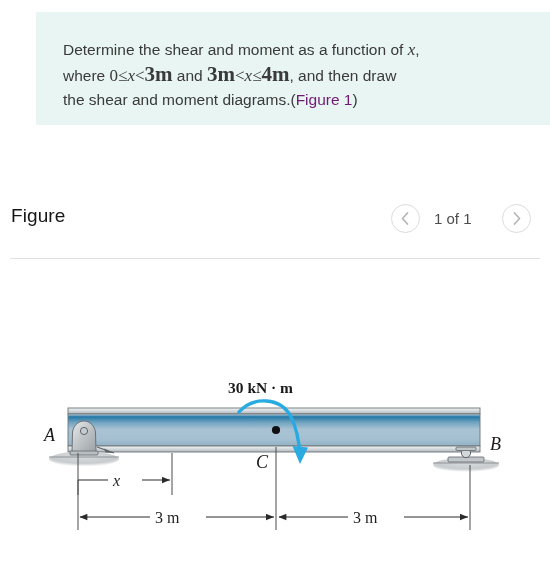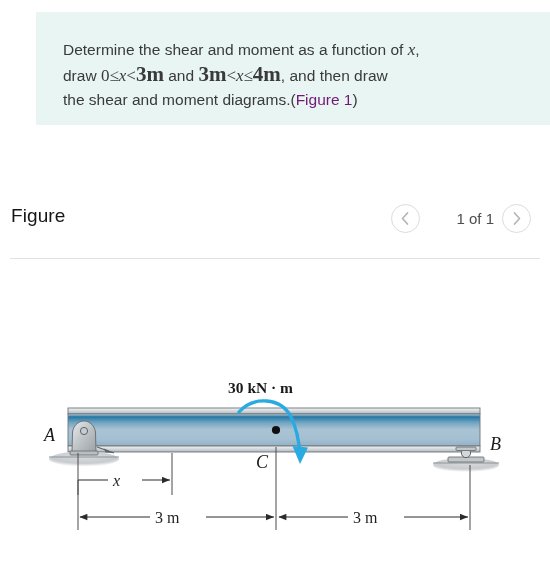--- a/index.html
+++ b/index.html
@@ -90,21 +90,21 @@
     background: #ffffff;
   }
   #nav-prev { left: 391px; }
   #nav-next { left: 502px; }
   .nav-circle svg { display: block; }
   #figure-counter {
     position: absolute;
     left: 434px;
     top: 17px;
     width: 60px;
-    text-align: right;
+    text-align: left;
     font-size: 15px;
     color: #4d4d4d;
   }
   #header-rule {
     position: absolute;
     left: 10px;
     top: 258px;
     width: 530px;
     height: 1px;
     background: #e2e2e2;
@@ -141,21 +141,21 @@
     font-size: 15.5px;
     fill: #1a1a1a;
   }
 </style>
 </head>
 <body>
 
 <div id="problem-panel">
   <div id="problem-text">
     <span><span>Determine the shear and moment as a function of </span><span class="mathvar">x</span><span>,</span></span><br>
-    <span><span>draw </span><span class="mathnum">0</span><span class="rel">≤</span><span class="mathvar">x</span><span class="rel">&lt;</span><span class="mathbold">3m</span><span> and </span><span class="mathbold">3m</span><span class="rel">&lt;</span><span class="mathvar">x</span><span class="rel">≤</span><span class="mathbold">4m</span><span>, and then draw</span></span><br>
+    <span><span>where </span><span class="mathnum">0</span><span class="rel">≤</span><span class="mathvar">x</span><span class="rel">&lt;</span><span class="mathbold">3m</span><span> and </span><span class="mathbold">3m</span><span class="rel">&lt;</span><span class="mathvar">x</span><span class="rel">≤</span><span class="mathbold">4m</span><span>, and then draw</span></span><br>
     <span><span>the shear and moment diagrams.(</span><a href="#" id="figure-link">Figure 1</a><span>)</span></span>
   </div>
 </div>
 
 <div id="figure-header">
   <div id="figure-title">Figure</div>
 
   <div class="nav-circle" id="nav-prev">
     <svg width="27" height="27" viewBox="0 0 27 27">
       <polyline points="15.5,8 10.5,13.5 15.5,19" fill="none" stroke="#b5b5b5" stroke-width="1.7" stroke-linecap="round" stroke-linejoin="round"></polyline>

